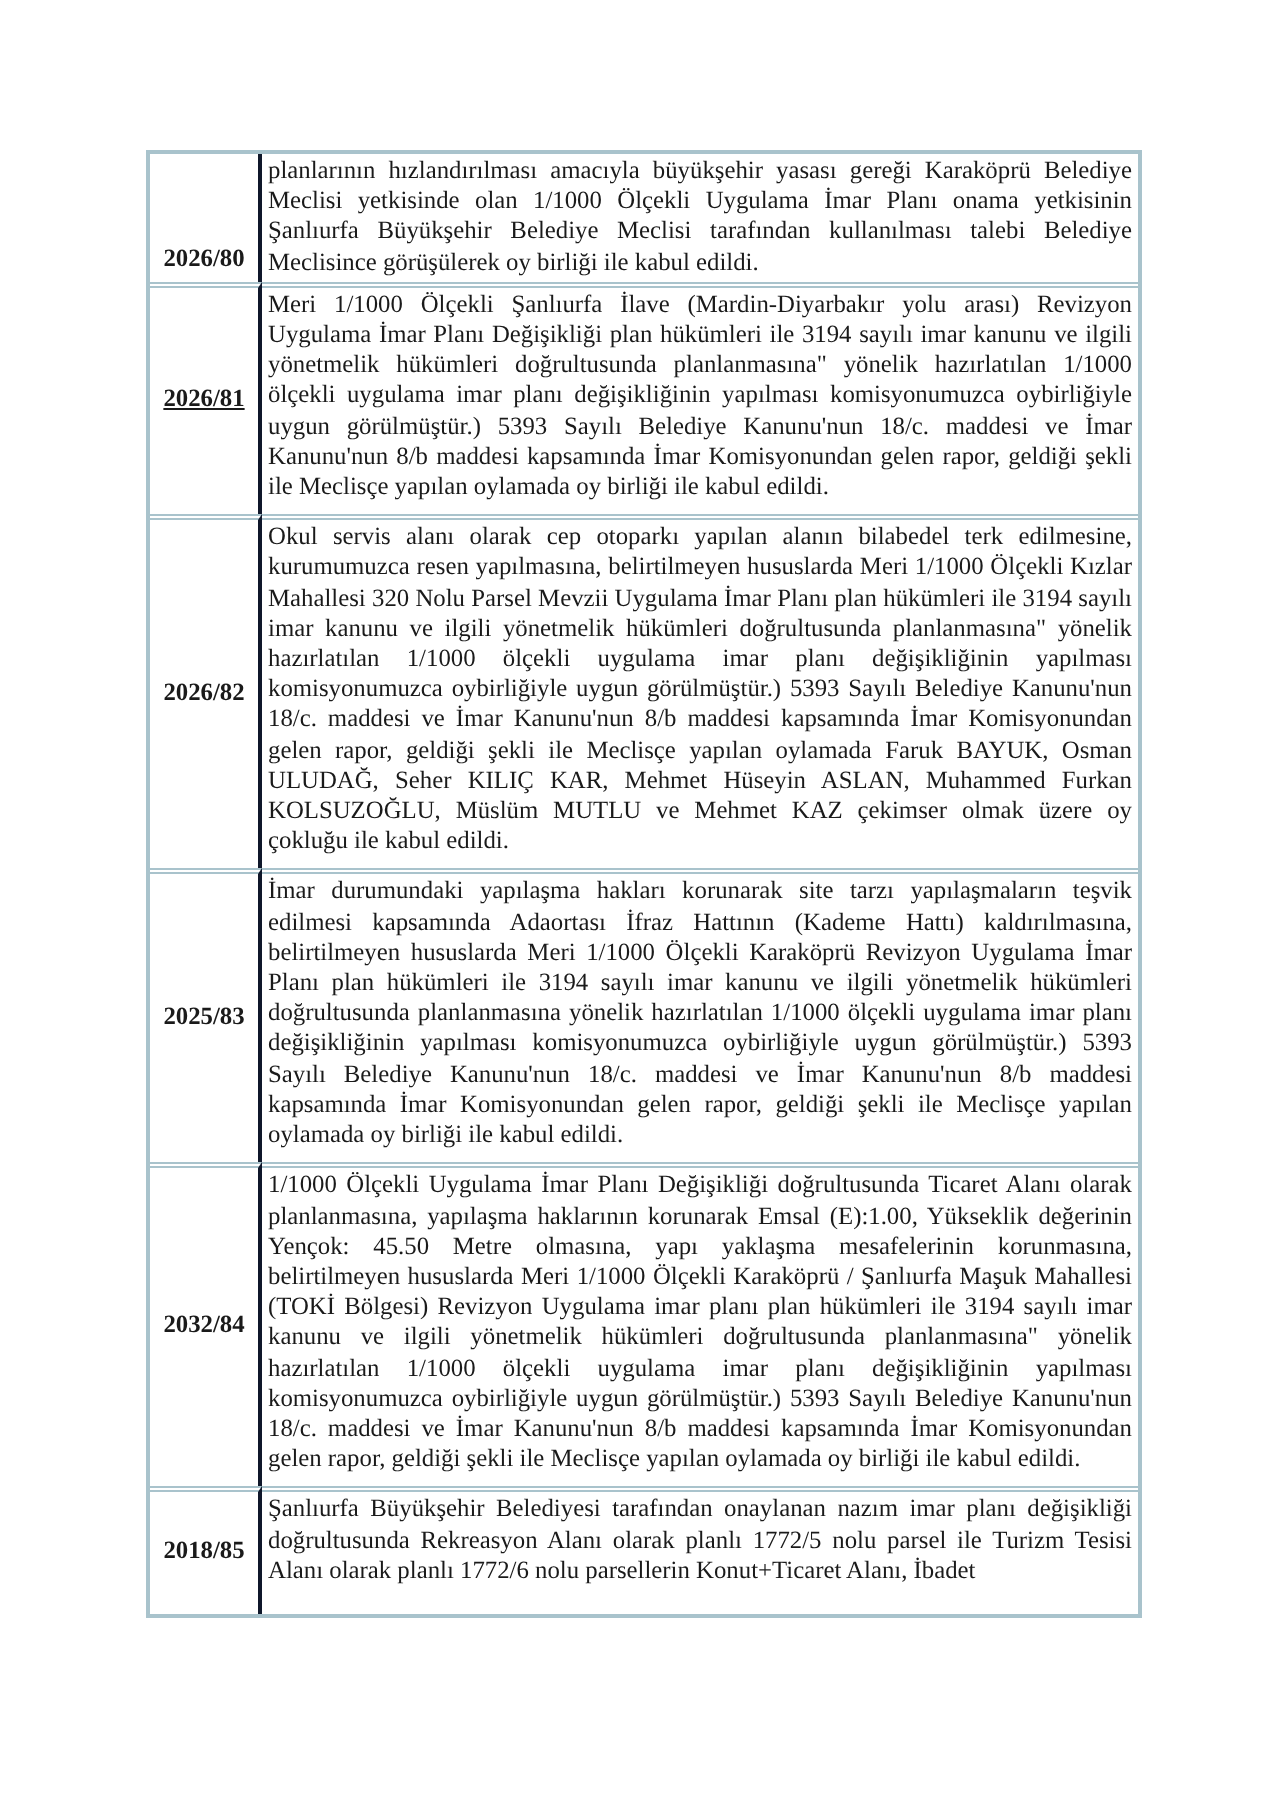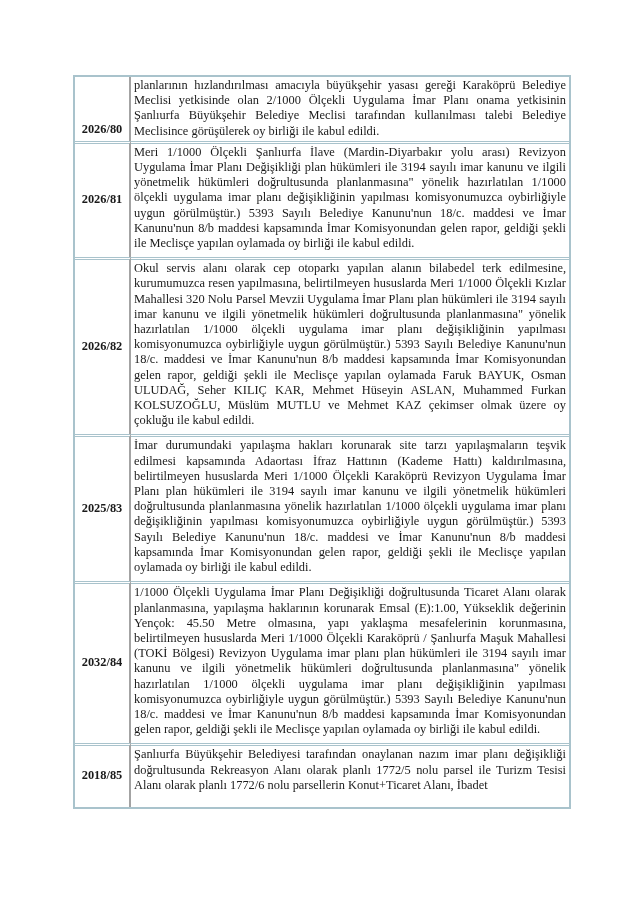--- a/index.html
+++ b/index.html
@@ -30,54 +30,54 @@
     }
     table.decisions td {
       padding: 0;
       vertical-align: bottom;
     }
     table.decisions tr + tr td {
       border-top: 3px double #a9c3cc;
     }
     td.num {
       width: 52px;
-      border-right: 2px solid #a3a3a3;
+      border-right: 2px solid #0f172a;
       font-weight: bold;
       font-size: 12.4px;
       text-align: center;
       padding: 0 1px 2px 1px !important;
       vertical-align: bottom;
     }
     td.text {
       font-size: 12.4px;
       line-height: 15.2px;
       text-align: justify;
       padding: 1px 3px 2px 3px !important;
       vertical-align: top;
     }
     .row-80 td.num { vertical-align: bottom; padding-bottom: 4px !important; }
-    .row-81 td.num { vertical-align: middle; }
+    .row-81 td.num { vertical-align: middle; text-decoration: underline; }
     .row-82 td.num { vertical-align: middle; }
     .row-83 td.num { vertical-align: middle; }
     .row-84 td.num { vertical-align: middle; }
     .row-85 td.num { vertical-align: middle; }
     .row-85 td.text { padding-bottom: 14px !important; }
     .row-81 td.text, .row-82 td.text, .row-83 td.text, .row-84 td.text {
       padding-bottom: 6px !important;
     }
   </style>
 </head>
 <body>
 
 <div class="page">
   <table class="decisions">
     <tbody>
       <tr class="row-80">
         <td class="num">2026/80</td>
-        <td class="text">planlarının hızlandırılması amacıyla büyükşehir yasası gereği Karaköprü Belediye Meclisi yetkisinde olan 2/1000 Ölçekli Uygulama İmar Planı onama yetkisinin Şanlıurfa Büyükşehir Belediye Meclisi tarafından kullanılması talebi Belediye Meclisince görüşülerek oy birliği ile kabul edildi.</td>
+        <td class="text">planlarının hızlandırılması amacıyla büyükşehir yasası gereği Karaköprü Belediye Meclisi yetkisinde olan 1/1000 Ölçekli Uygulama İmar Planı onama yetkisinin Şanlıurfa Büyükşehir Belediye Meclisi tarafından kullanılması talebi Belediye Meclisince görüşülerek oy birliği ile kabul edildi.</td>
       </tr>
       <tr class="row-81">
         <td class="num">2026/81</td>
         <td class="text">Meri 1/1000 Ölçekli Şanlıurfa İlave (Mardin-Diyarbakır yolu arası) Revizyon Uygulama İmar Planı Değişikliği plan hükümleri ile 3194 sayılı imar kanunu ve ilgili yönetmelik hükümleri doğrultusunda planlanmasına" yönelik hazırlatılan 1/1000 ölçekli uygulama imar planı değişikliğinin yapılması komisyonumuzca oybirliğiyle uygun görülmüştür.) 5393 Sayılı Belediye Kanunu'nun 18/c. maddesi ve İmar Kanunu'nun 8/b maddesi kapsamında İmar Komisyonundan gelen rapor, geldiği şekli ile Meclisçe yapılan oylamada oy birliği ile kabul edildi.</td>
       </tr>
       <tr class="row-82">
         <td class="num">2026/82</td>
         <td class="text">Okul servis alanı olarak cep otoparkı yapılan alanın bilabedel terk edilmesine, kurumumuzca resen yapılmasına, belirtilmeyen hususlarda Meri 1/1000 Ölçekli Kızlar Mahallesi 320 Nolu Parsel Mevzii Uygulama İmar Planı plan hükümleri ile 3194 sayılı imar kanunu ve ilgili yönetmelik hükümleri doğrultusunda planlanmasına" yönelik hazırlatılan 1/1000 ölçekli uygulama imar planı değişikliğinin yapılması komisyonumuzca oybirliğiyle uygun görülmüştür.) 5393 Sayılı Belediye Kanunu'nun 18/c. maddesi ve İmar Kanunu'nun 8/b maddesi kapsamında İmar Komisyonundan gelen rapor, geldiği şekli ile Meclisçe yapılan oylamada Faruk BAYUK, Osman ULUDAĞ, Seher KILIÇ KAR, Mehmet Hüseyin ASLAN, Muhammed Furkan KOLSUZOĞLU, Müslüm MUTLU ve Mehmet KAZ çekimser olmak üzere oy çokluğu ile kabul edildi.</td>
       </tr>
       <tr class="row-83">

